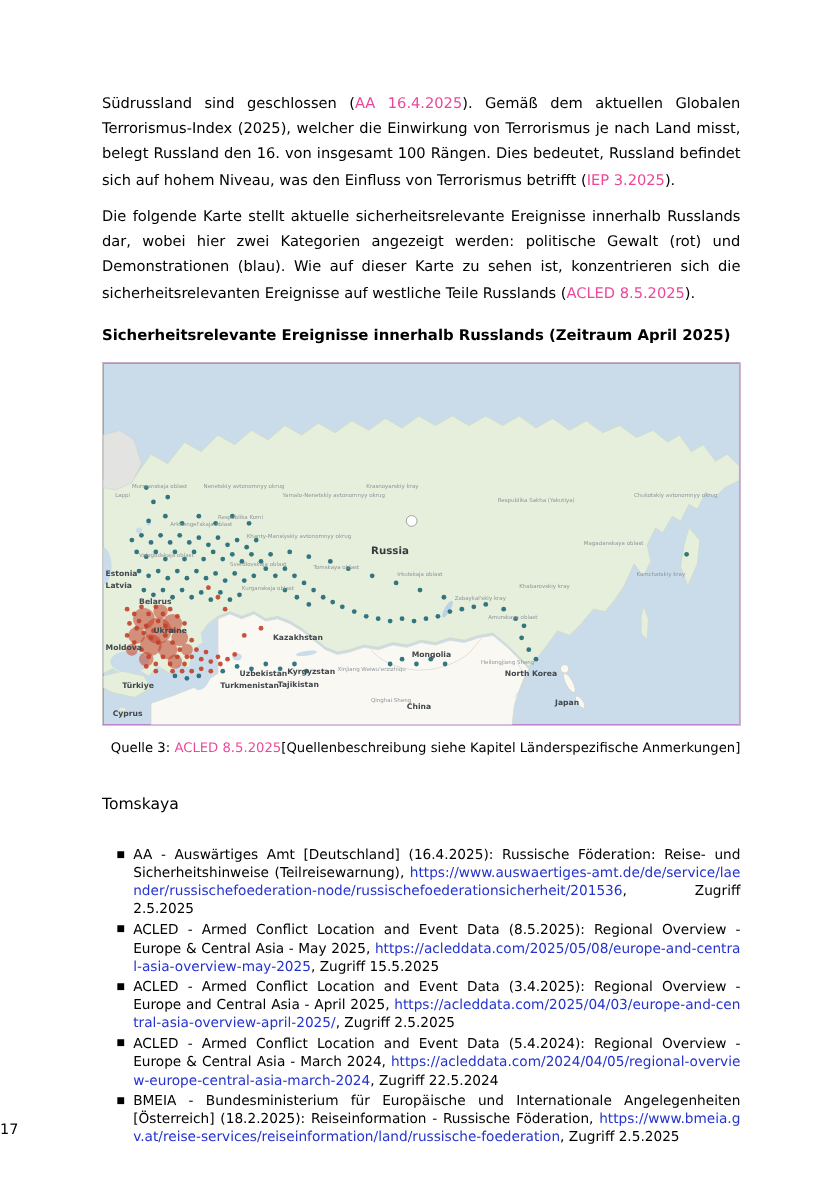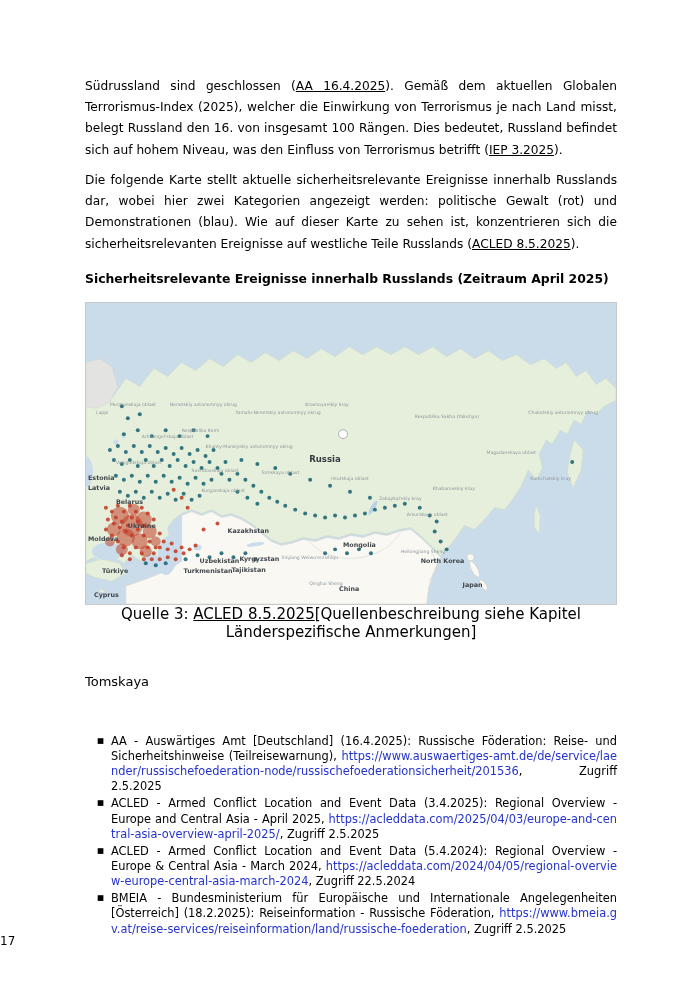--- a/index.html
+++ b/index.html
@@ -9,38 +9,38 @@
     font-family:"DejaVu Sans","Liberation Sans",sans-serif;
     color:#000;
     position:relative;
     overflow:hidden;
   }
   .page { padding:76px 83px 0 85px; }
   .body-text {
     font-size:12.2px; line-height:1.74; text-align:justify;
     margin-bottom:9px; hyphens:auto;
   }
-  a.ref { color:#000000; text-decoration:underline; cursor:pointer; }
+  a.ref { color:#ec4899; cursor:pointer; }
   .map-title {
     font-size:12.4px; font-weight:bold; text-align:left;
     margin:16px 0 16px 0;
   }
   .map-frame {
     width:532px; height:303px;
     border:1px solid #c9c9c9;
     background:#a21caf;
     position:relative; overflow:hidden;
   }
   .map-frame svg { display:block; width:100%; height:100%; }
   .ml-region { font-size:4.6px; fill:#8d959b; }
   .ml-country { font-size:6.4px; fill:#41474c; font-weight:bold; }
   .ml-focus { font-size:8.6px; fill:#353b40; font-weight:bold; }
-  .caption { font-size:15px; text-align:center; }
+  .caption { font-size:11px; text-align:right; margin-top:12px; }
   .quellen-heading { font-size:13px; font-weight:normal; margin-top:33px; }
-  .sources { list-style:none; margin-top:45px; padding-left:26px; }
+  .sources { list-style:none; margin-top:27px; padding-left:26px; }
   .sources li {
     position:relative; font-size:11.4px; line-height:1.33;
     text-align:justify; margin-bottom:2px;
   }
   .sources li::before {
     content:"■"; position:absolute; left:-14px; top:2px; font-size:7.5px; color:#000;
   }
   a.url { color:#2433cc; text-decoration:none; word-break:break-all; cursor:pointer; }
   .page-number {
     position:absolute; bottom:42px; left:0; width:592px;
@@ -316,20 +316,21 @@
         </g>
     </svg>
   </div>
 
   <p class="caption"><span>Quelle 3: </span><a class="ref">ACLED 8.5.2025</a><span>[Quellenbeschreibung siehe Kapitel Länderspezifische Anmerkungen]</span></p>
 
   <div class="quellen-heading">Tomskaya</div>
 
   <ul class="sources" id="sources-list">
       <li>AA - Auswärtiges Amt [Deutschland] (16.4.2025): Russische Föderation: Reise- und Sicherheitshinweise (Teilreisewarnung), <a class="url">https://www.auswaertiges-amt.de/de/service/laender/russischefoederation-node/russischefoederationsicherheit/201536</a>, Zugriff 2.5.2025</li>
+      <li>ACLED - Armed Conflict Location and Event Data (8.5.2025): Regional Overview - Europe &amp; Central Asia - May 2025, <a class="url">https://acleddata.com/2025/05/08/europe-and-central-asia-overview-may-2025</a>, Zugriff 15.5.2025</li>
       <li>ACLED - Armed Conflict Location and Event Data (3.4.2025): Regional Overview - Europe and Central Asia - April 2025, <a class="url">https://acleddata.com/2025/04/03/europe-and-central-asia-overview-april-2025/</a>, Zugriff 2.5.2025</li>
       <li>ACLED - Armed Conflict Location and Event Data (5.4.2024): Regional Overview - Europe &amp; Central Asia - March 2024, <a class="url">https://acleddata.com/2024/04/05/regional-overview-europe-central-asia-march-2024</a>, Zugriff 22.5.2024</li>
       <li>BMEIA - Bundesministerium für Europäische und Internationale Angelegenheiten [Österreich] (18.2.2025): Reiseinformation - Russische Föderation, <a class="url">https://www.bmeia.gv.at/reise-services/reiseinformation/land/russische-foederation</a>, Zugriff 2.5.2025</li>
     </ul>
 
 </div>
 
 <div class="page-number">17</div>
 
 </body></html>

